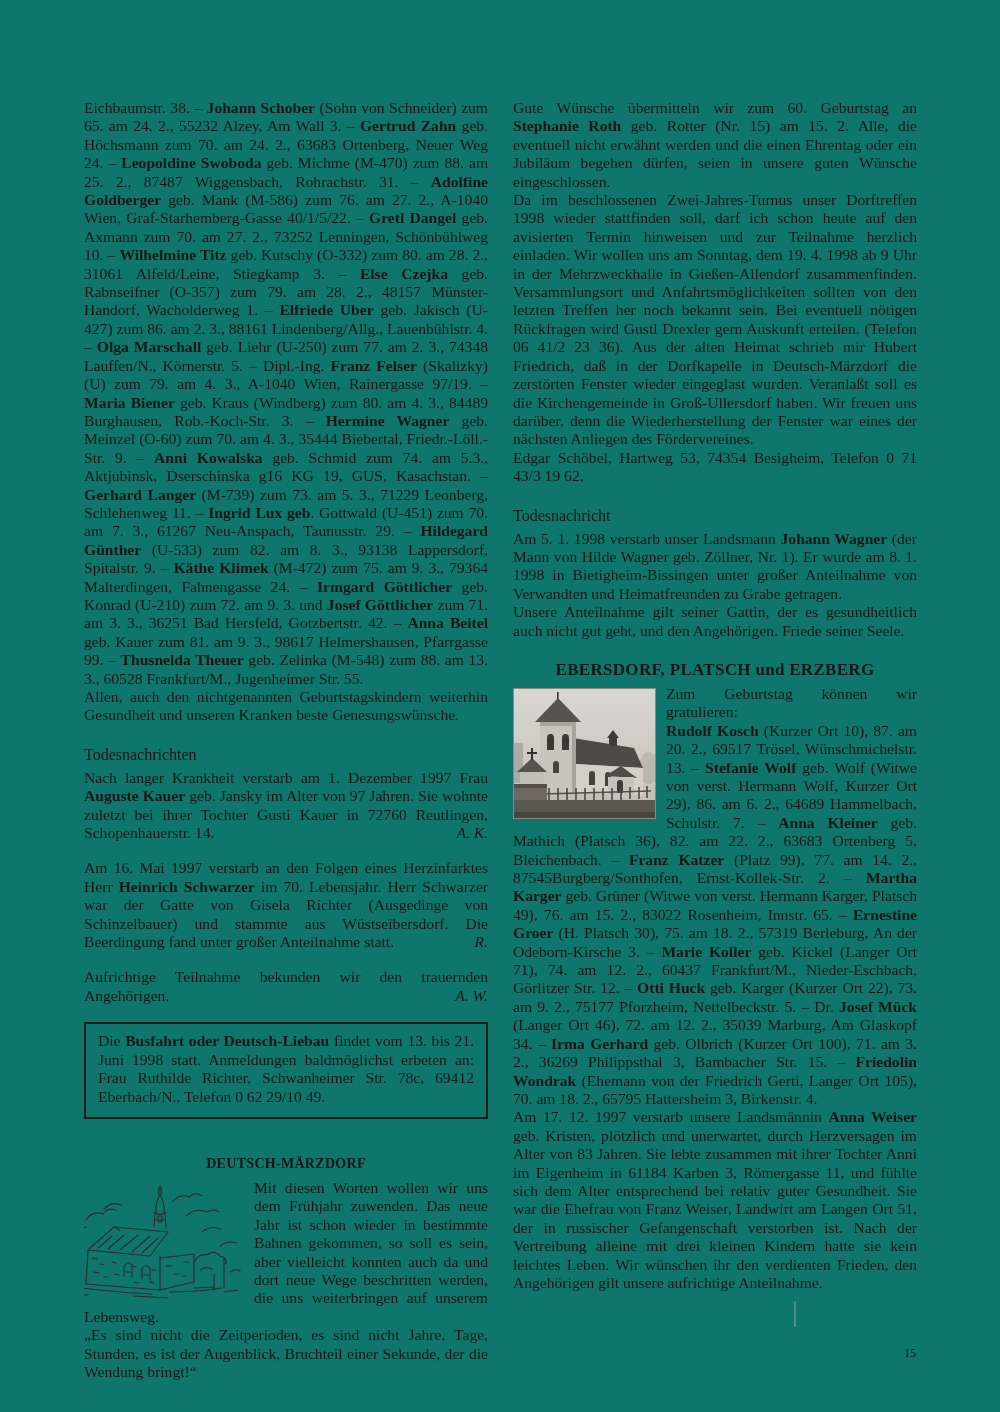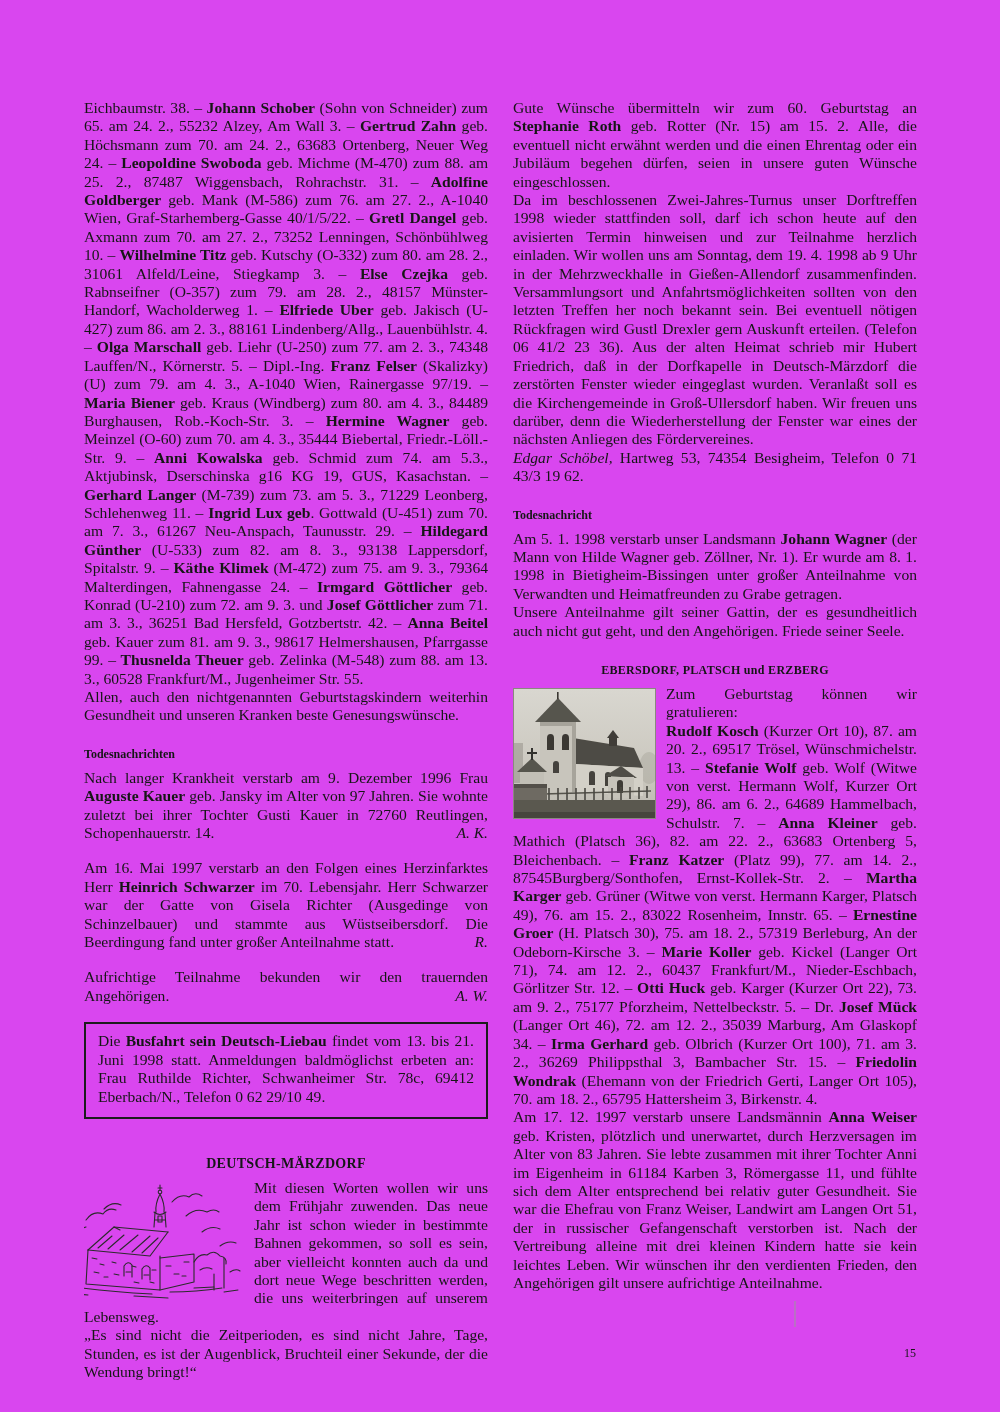--- a/index.html
+++ b/index.html
@@ -1,58 +1,58 @@
 <!DOCTYPE html>
 <html><head>
 <meta charset="utf-8">
 <style>
   html,body{margin:0;padding:0;background:#e8e8e8;}
   .page{
-    position:relative;width:1000px;height:1412px;background:#d946ef;margin:0 auto;
+    position:relative;width:1000px;height:1412px;background:#0f766e;margin:0 auto;
     font-family:"Liberation Serif","DejaVu Serif",serif;
     color:#161616;font-size:15.6px;line-height:18.4px;overflow:hidden;
   }
   .cols{position:absolute;left:84px;top:99px;width:833px;display:flex;gap:25px;}
   .col{width:404px;}
   .col p{margin:0;text-align:justify;}
   .b{font-weight:700;}
-  .i{font-style:italic;}
+  .i{}
   .sig{float:right;font-style:italic;padding-left:10px;}
   p.sp{margin-top:17px;}
-  .sec-h{font-size:12px;font-weight:700;margin:20px 0 5px;line-height:19px;}
+  .sec-h{font-size:16px;font-weight:400;margin:20px 0 5px;line-height:19px;}
   .center-h{font-size:14px;font-weight:700;text-align:center;margin:35px 0 5px;letter-spacing:.3px;line-height:20px;}
-  .center-h.eb{font-size:12px;margin:20px 0 5px;}
+  .center-h.eb{font-size:17px;margin:20px 0 5px;}
   .busbox{border:2px solid #1c1c1c;padding:8px 12px 11px;margin-top:17px;}
   .busbox p{margin:0;text-align:justify;}
   .flow{overflow:hidden;}
   .sketch{float:left;width:174px;height:118px;margin:3px 6px 0 -10px;}
   .photo{float:left;width:143px;height:131px;margin:3px 10px 2px 0;}
   .pagenum{position:absolute;right:84px;top:1344px;font-size:12px;}
   .artifact{position:absolute;left:794px;top:1301px;width:1.5px;height:26px;background:#9a9a9a;opacity:.5;}
 </style>
 </head>
 <body>
 
 <div class="page">
   <div class="cols">
 
     <div class="col">
       <p><span>Eichbaumstr. 38. – </span><span class="b">Johann Schober</span><span> (Sohn von Schneider) zum 65. am 24. 2., 55232 Alzey, Am Wall 3. – </span><span class="b">Gertrud Zahn</span><span> geb. Höchsmann zum 70. am 24. 2., 63683 Ortenberg, Neuer Weg 24. – </span><span class="b">Leopoldine Swoboda</span><span> geb. Michme (M-470) zum 88. am 25. 2., 87487 Wiggensbach, Rohrachstr. 31. – </span><span class="b">Adolfine Goldberger</span><span> geb. Mank (M-586) zum 76. am 27. 2., A-1040 Wien, Graf-Starhemberg-Gasse 40/1/5/22. – </span><span class="b">Gretl Dangel</span><span> geb. Axmann zum 70. am 27. 2., 73252 Lenningen, Schönbühlweg 10. – </span><span class="b">Wilhelmine Titz</span><span> geb. Kutschy (O-332) zum 80. am 28. 2., 31061 Alfeld/Leine, Stiegkamp 3. – </span><span class="b">Else Czejka</span><span> geb. Rabnseifner (O-357) zum 79. am 28. 2., 48157 Münster-Handorf, Wacholderweg 1. – </span><span class="b">Elfriede Uber</span><span> geb. Jakisch (U-427) zum 86. am 2. 3., 88161 Lindenberg/Allg., Lauenbühlstr. 4. – </span><span class="b">Olga Marschall</span><span> geb. Liehr (U-250) zum 77. am 2. 3., 74348 Lauffen/N., Körnerstr. 5. – Dipl.-Ing. </span><span class="b">Franz Felser</span><span> (Skalizky) (U) zum 79. am 4. 3., A-1040 Wien, Rainergasse 97/19. – </span><span class="b">Maria Biener</span><span> geb. Kraus (Windberg) zum 80. am 4. 3., 84489 Burghausen, Rob.-Koch-Str. 3. – </span><span class="b">Hermine Wagner</span><span> geb. Meinzel (O-60) zum 70. am 4. 3., 35444 Biebertal, Friedr.-Löll.-Str. 9. – </span><span class="b">Anni Kowalska</span><span> geb. Schmid zum 74. am 5.3., Aktjubinsk, Dserschinska g16 KG 19, GUS, Kasachstan. – </span><span class="b">Gerhard Langer</span><span> (M-739) zum 73. am 5. 3., 71229 Leonberg, Schlehenweg 11. – </span><span class="b">Ingrid Lux geb</span><span>. Gottwald (U-451) zum 70. am 7. 3., 61267 Neu-Anspach, Taunusstr. 29. – </span><span class="b">Hildegard Günther</span><span> (U-533) zum 82. am 8. 3., 93138 Lappersdorf, Spitalstr. 9. – </span><span class="b">Käthe Klimek</span><span> (M-472) zum 75. am 9. 3., 79364 Malterdingen, Fahnengasse 24. – </span><span class="b">Irmgard Göttlicher</span><span> geb. Konrad (U-210) zum 72. am 9. 3. und </span><span class="b">Josef Göttlicher</span><span> zum 71. am 3. 3., 36251 Bad Hersfeld, Gotzbertstr. 42. – </span><span class="b">Anna Beitel</span><span> geb. Kauer zum 81. am 9. 3., 98617 Helmershausen, Pfarrgasse 99. – </span><span class="b">Thusnelda Theuer</span><span> geb. Zelinka (M-548) zum 88. am 13. 3., 60528 Frankfurt/M., Jugenheimer Str. 55.</span></p>
       <p><span>Allen, auch den nichtgenannten Geburtstagskindern weiterhin Gesundheit und unseren Kranken beste Genesungswünsche.</span></p>
 
       <div class="sec-h">Todesnachrichten</div>
 
-      <p><span><span>Nach langer Krankheit verstarb am 9. Dezember 1996 Frau </span><span class="b">Auguste Kauer</span><span> geb. Jansky im Alter von 97 Jahren. Sie wohnte zuletzt bei ihrer Tochter Gusti Kauer in 72760 Reutlingen, Schopenhauerstr. 14.</span></span><span class="sig">A. K.</span></p>
+      <p><span><span>Nach langer Krankheit verstarb am 1. Dezember 1997 Frau </span><span class="b">Auguste Kauer</span><span> geb. Jansky im Alter von 97 Jahren. Sie wohnte zuletzt bei ihrer Tochter Gusti Kauer in 72760 Reutlingen, Schopenhauerstr. 14.</span></span><span class="sig">A. K.</span></p>
 
       <p class="sp"><span><span>Am 16. Mai 1997 verstarb an den Folgen eines Herzinfarktes Herr </span><span class="b">Heinrich Schwarzer</span><span> im 70. Lebensjahr. Herr Schwarzer war der Gatte von Gisela Richter (Ausgedinge von Schinzelbauer) und stammte aus Wüstseibersdorf. Die Beerdingung fand unter großer Anteilnahme statt.</span></span><span class="sig">R.</span></p>
 
       <p class="sp"><span><span>Aufrichtige Teilnahme bekunden wir den trauernden Angehörigen.</span></span><span class="sig">A. W.</span></p>
 
       <div class="busbox">
-        <p><span>Die </span><span class="b">Busfahrt sein Deutsch-Liebau</span><span> findet vom 13. bis 21. Juni 1998 statt. Anmeldungen baldmöglichst erbeten an: Frau Ruthilde Richter, Schwanheimer Str. 78c, 69412 Eberbach/N., Telefon 0 62 29/10 49.</span></p>
+        <p><span>Die </span><span class="b">Busfahrt oder Deutsch-Liebau</span><span> findet vom 13. bis 21. Juni 1998 statt. Anmeldungen baldmöglichst erbeten an: Frau Ruthilde Richter, Schwanheimer Str. 78c, 69412 Eberbach/N., Telefon 0 62 29/10 49.</span></p>
       </div>
 
       <div class="center-h">DEUTSCH-MÄRZDORF</div>
 
       <div class="flow">
         <svg class="sketch" viewBox="0 0 174 118">
           <g fill="none" stroke="#2b2b2b" stroke-width="1.1" stroke-linecap="round" stroke-linejoin="round">
             <path d="M12,38 q7,-10 17,-6 q5,-7 13,-4"></path>
             <path d="M6,47 l6,-2"></path>
             <path d="M30,27 q8,-8 17,-4"></path>

